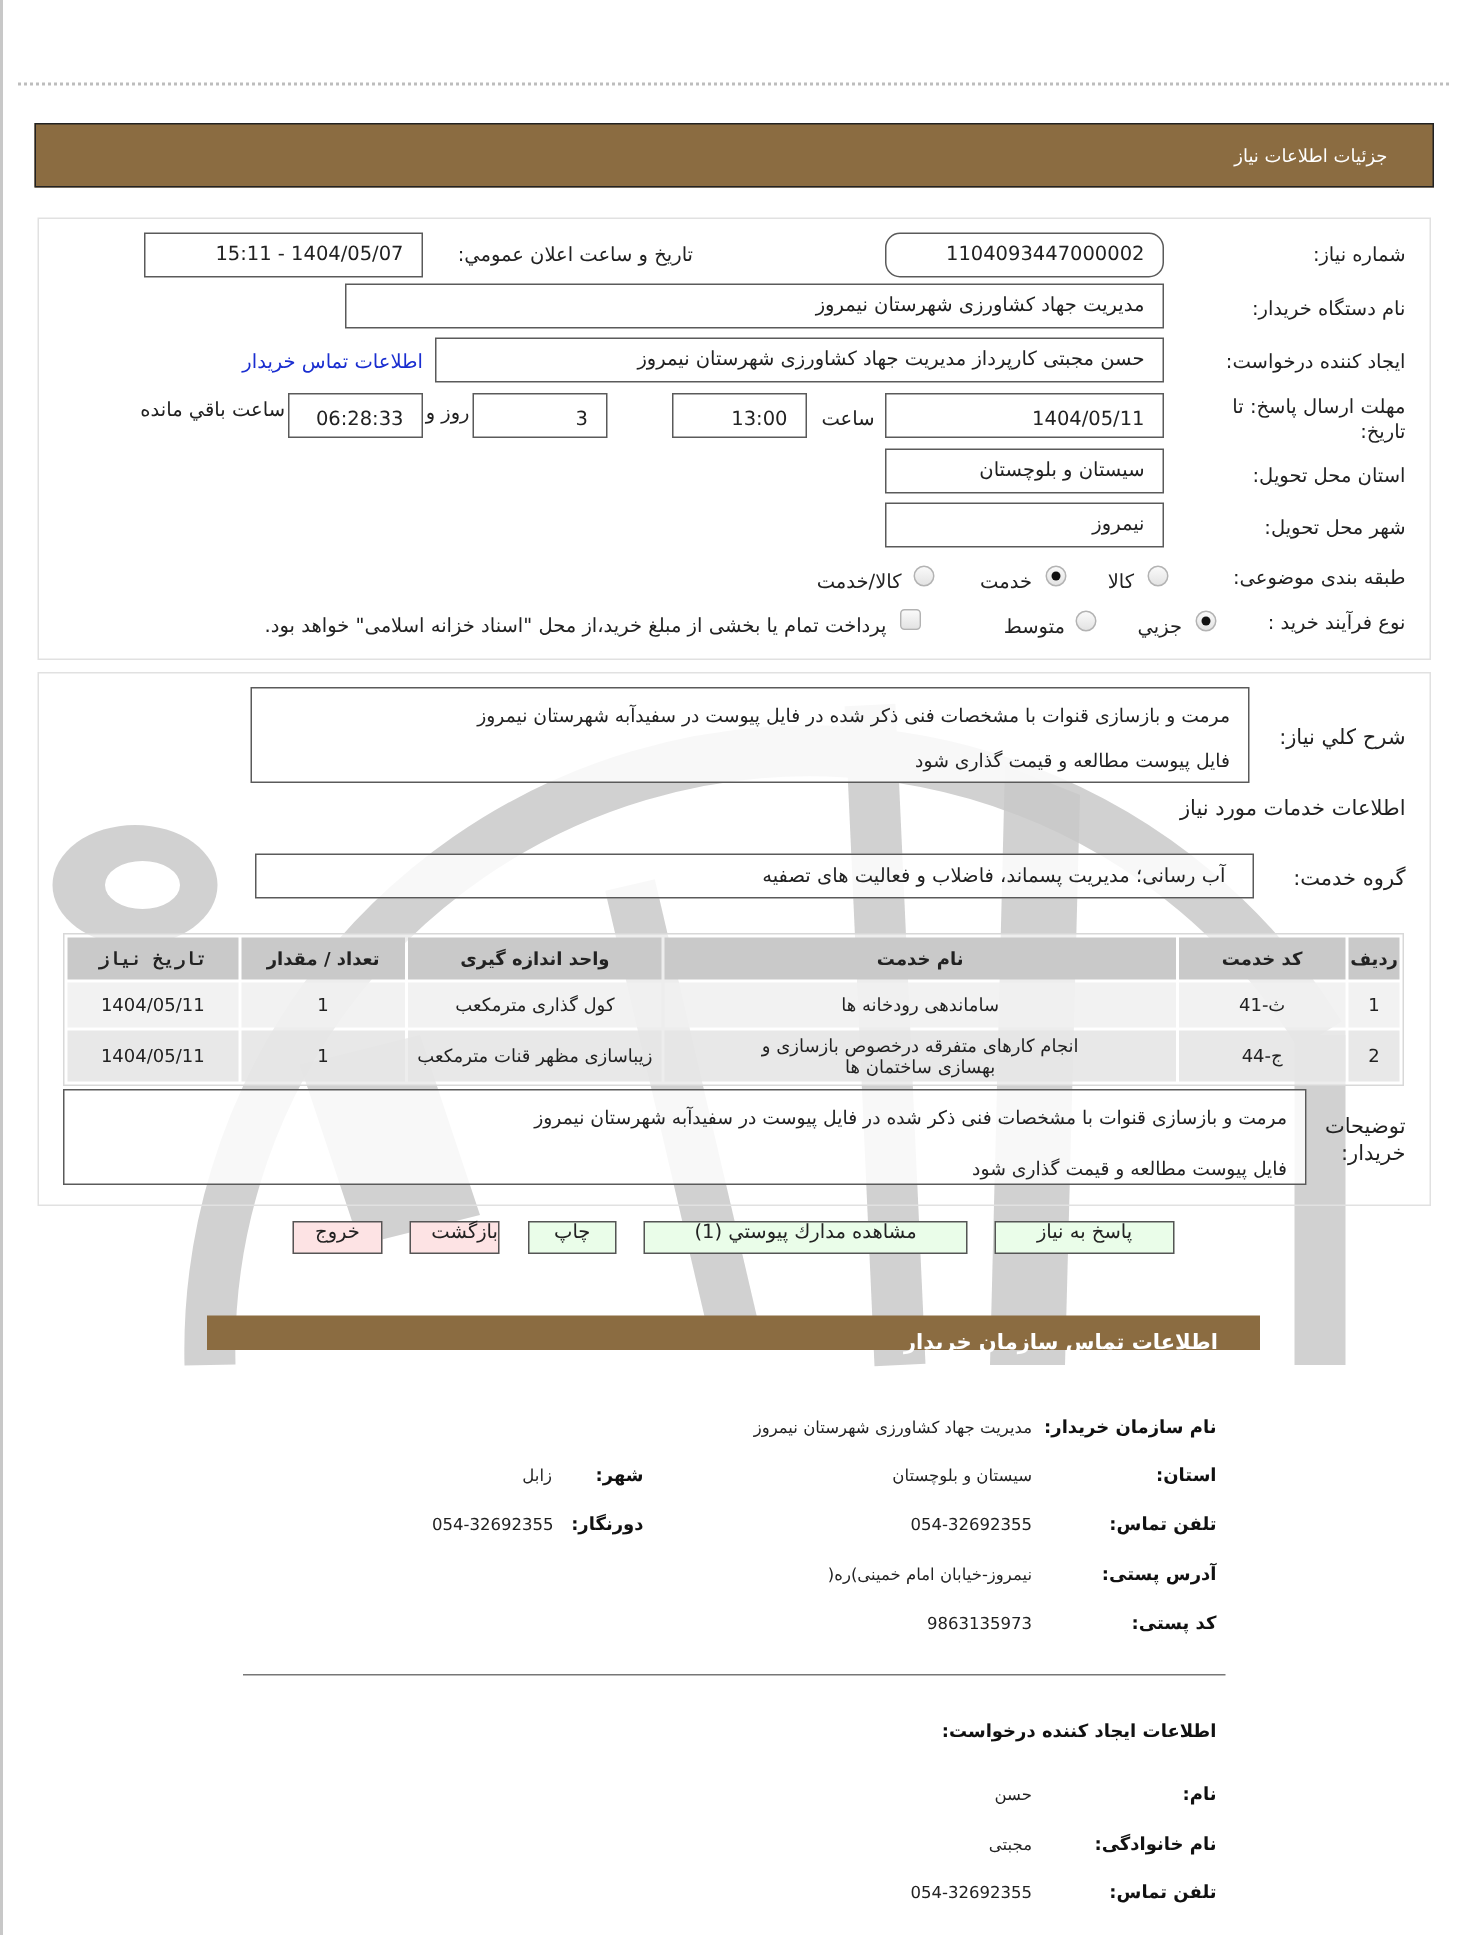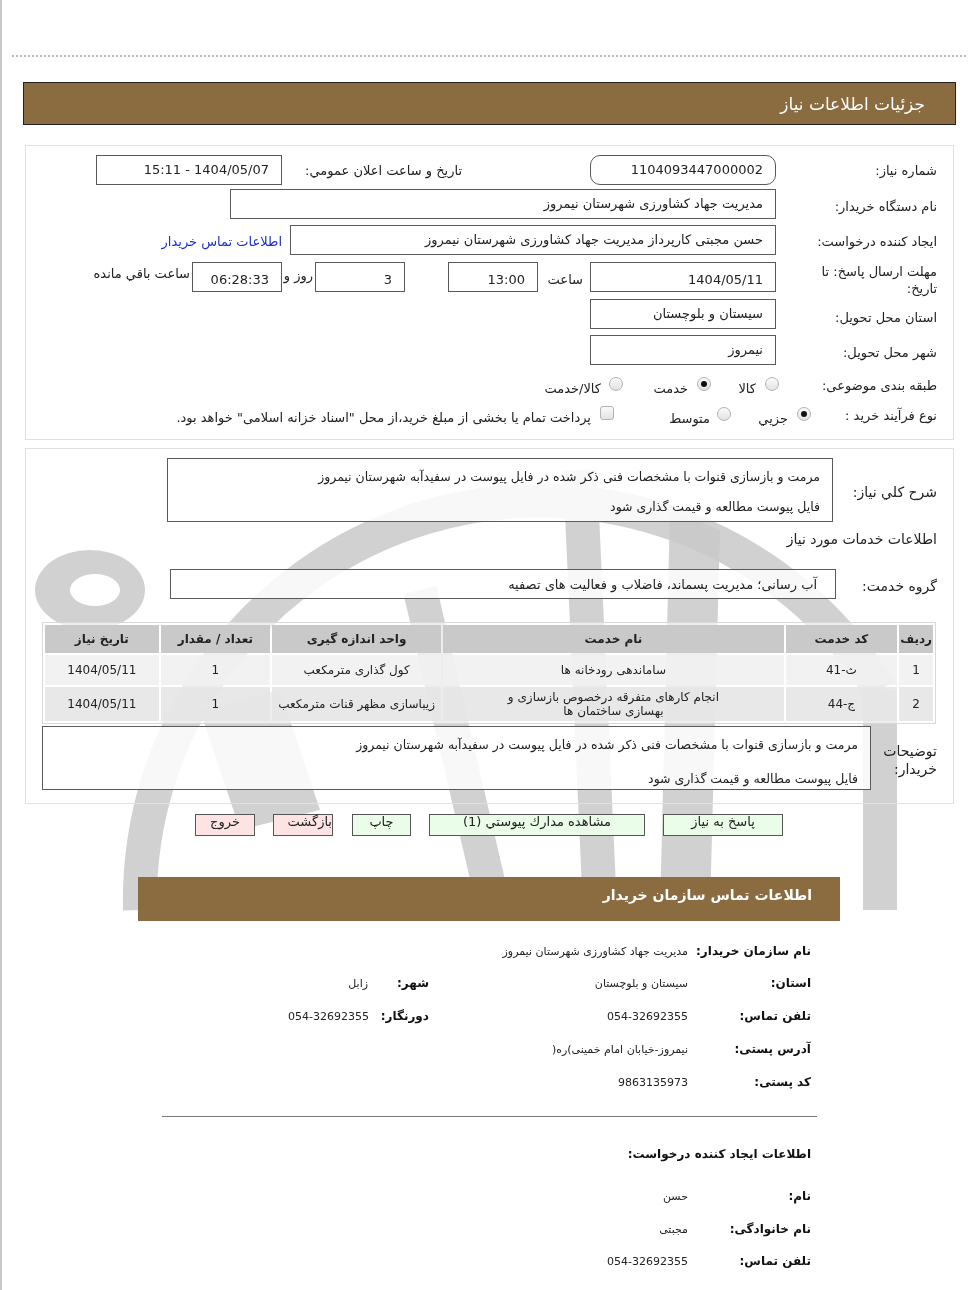--- a/index.html
+++ b/index.html
@@ -7,21 +7,21 @@
   body {
     width: 978px; height: 1290px; position: relative; overflow: hidden;
     background: #ffffff; font-family: "DejaVu Sans", sans-serif; color: #222;
     font-size: 13px; direction: rtl;
   }
   .left-edge { position: absolute; left: 0; top: 0; width: 2px; height: 1290px; background: #c8c8c8; }
   .dotted-rule { position: absolute; left: 12px; right: 12px; top: 55px; border-top: 2px dotted #bdbdbd; }
   .watermark { position: absolute; left: 20px; top: 390px; width: 930px; height: 560px; pointer-events: none; z-index: 0; }
   .titlebar {
     position: absolute; left: 23px; top: 82px; width: 933px; height: 43px;
-    background: #8b6c41; border: 1px solid #222; color: #fff; font-size: 17px;
+    background: #8b6c41; border: 1px solid #222; color: #fff; font-size: 12px;
     padding-right: 30px; line-height: 43px;
   }
   .panel { position: absolute; background: transparent; border: 1px solid #e1e1e1; z-index: 1; }
   .lbl { position: absolute; font-size: 13px; color: #222; white-space: nowrap; z-index: 2; }
   .lbl.b { font-weight: normal; font-size: 14px; }
   .box {
     position: absolute; border: 1px solid #5a5a5a; background: rgba(255,255,255,0.85);
     font-size: 13px; padding: 0 12px; white-space: nowrap; z-index: 2;
   }
   .link { color: #1a2ed0; cursor: pointer; }
@@ -47,21 +47,21 @@
   table.svc td { text-align: center; font-size: 12px; color: #222; }
   table.svc tr.r1 td { background: rgba(240,240,240,0.85); height: 30px; }
   table.svc tr.r2 td { background: rgba(228,228,228,0.85); height: 34px; line-height: 14px; }
   .btn {
     position: absolute; height: 22px; border: 1px solid #555; font-size: 13px;
     text-align: center; line-height: 14px; cursor: pointer; z-index: 2; color: #222;
   }
   .btn.green { background: #eafde9; }
   .btn.red { background: #fde3e4; }
   .section-bar {
-    position: absolute; left: 138px; top: 877px; width: 702px; height: 44px;
+    position: absolute; left: 138px; top: 877px; width: 702px; height: 23px;
     background: #8b6c41; color: #fff; font-weight: bold; font-size: 14px;
     line-height: 36px; padding-right: 28px; z-index: 2;
   }
   .ci-lbl { position: absolute; font-weight: bold; font-size: 12px; color: #111; white-space: nowrap; z-index: 2; }
   .ci-val { position: absolute; font-size: 11px; color: #222; white-space: nowrap; z-index: 2; }
   .hr { position: absolute; left: 162px; top: 1116px; width: 655px; border-top: 1px solid #777; }
 </style>
 </head>
 <body>
 
@@ -147,21 +147,21 @@
 <div class="box" style="left:170px; top:569px; width:666px; height:30px; line-height:30px; padding-right:18px;">آب رسانی؛ مدیریت پسماند، فاضلاب و فعالیت های تصفیه</div>
 
 <table class="svc">
   <thead>
     <tr>
       <th style="width:32px;">ردیف</th>
       <th style="width:112px;">کد خدمت</th>
       <th style="width:342px;">نام خدمت</th>
       <th style="width:170px;">واحد اندازه گیری</th>
       <th style="width:110px;">تعداد / مقدار</th>
-      <th style="width:114px;">تاریخ نیاز</th>
+      <th style="width:114px;font-family:Liberation Mono, monospace;">تاریخ نیاز</th>
     </tr>
   </thead>
   <tbody>
     <tr class="r1">
       <td>1</td>
       <td>ث-41</td>
       <td>ساماندهی رودخانه ها</td>
       <td>کول گذاری مترمکعب</td>
       <td>1</td>
       <td>1404/05/11</td>

